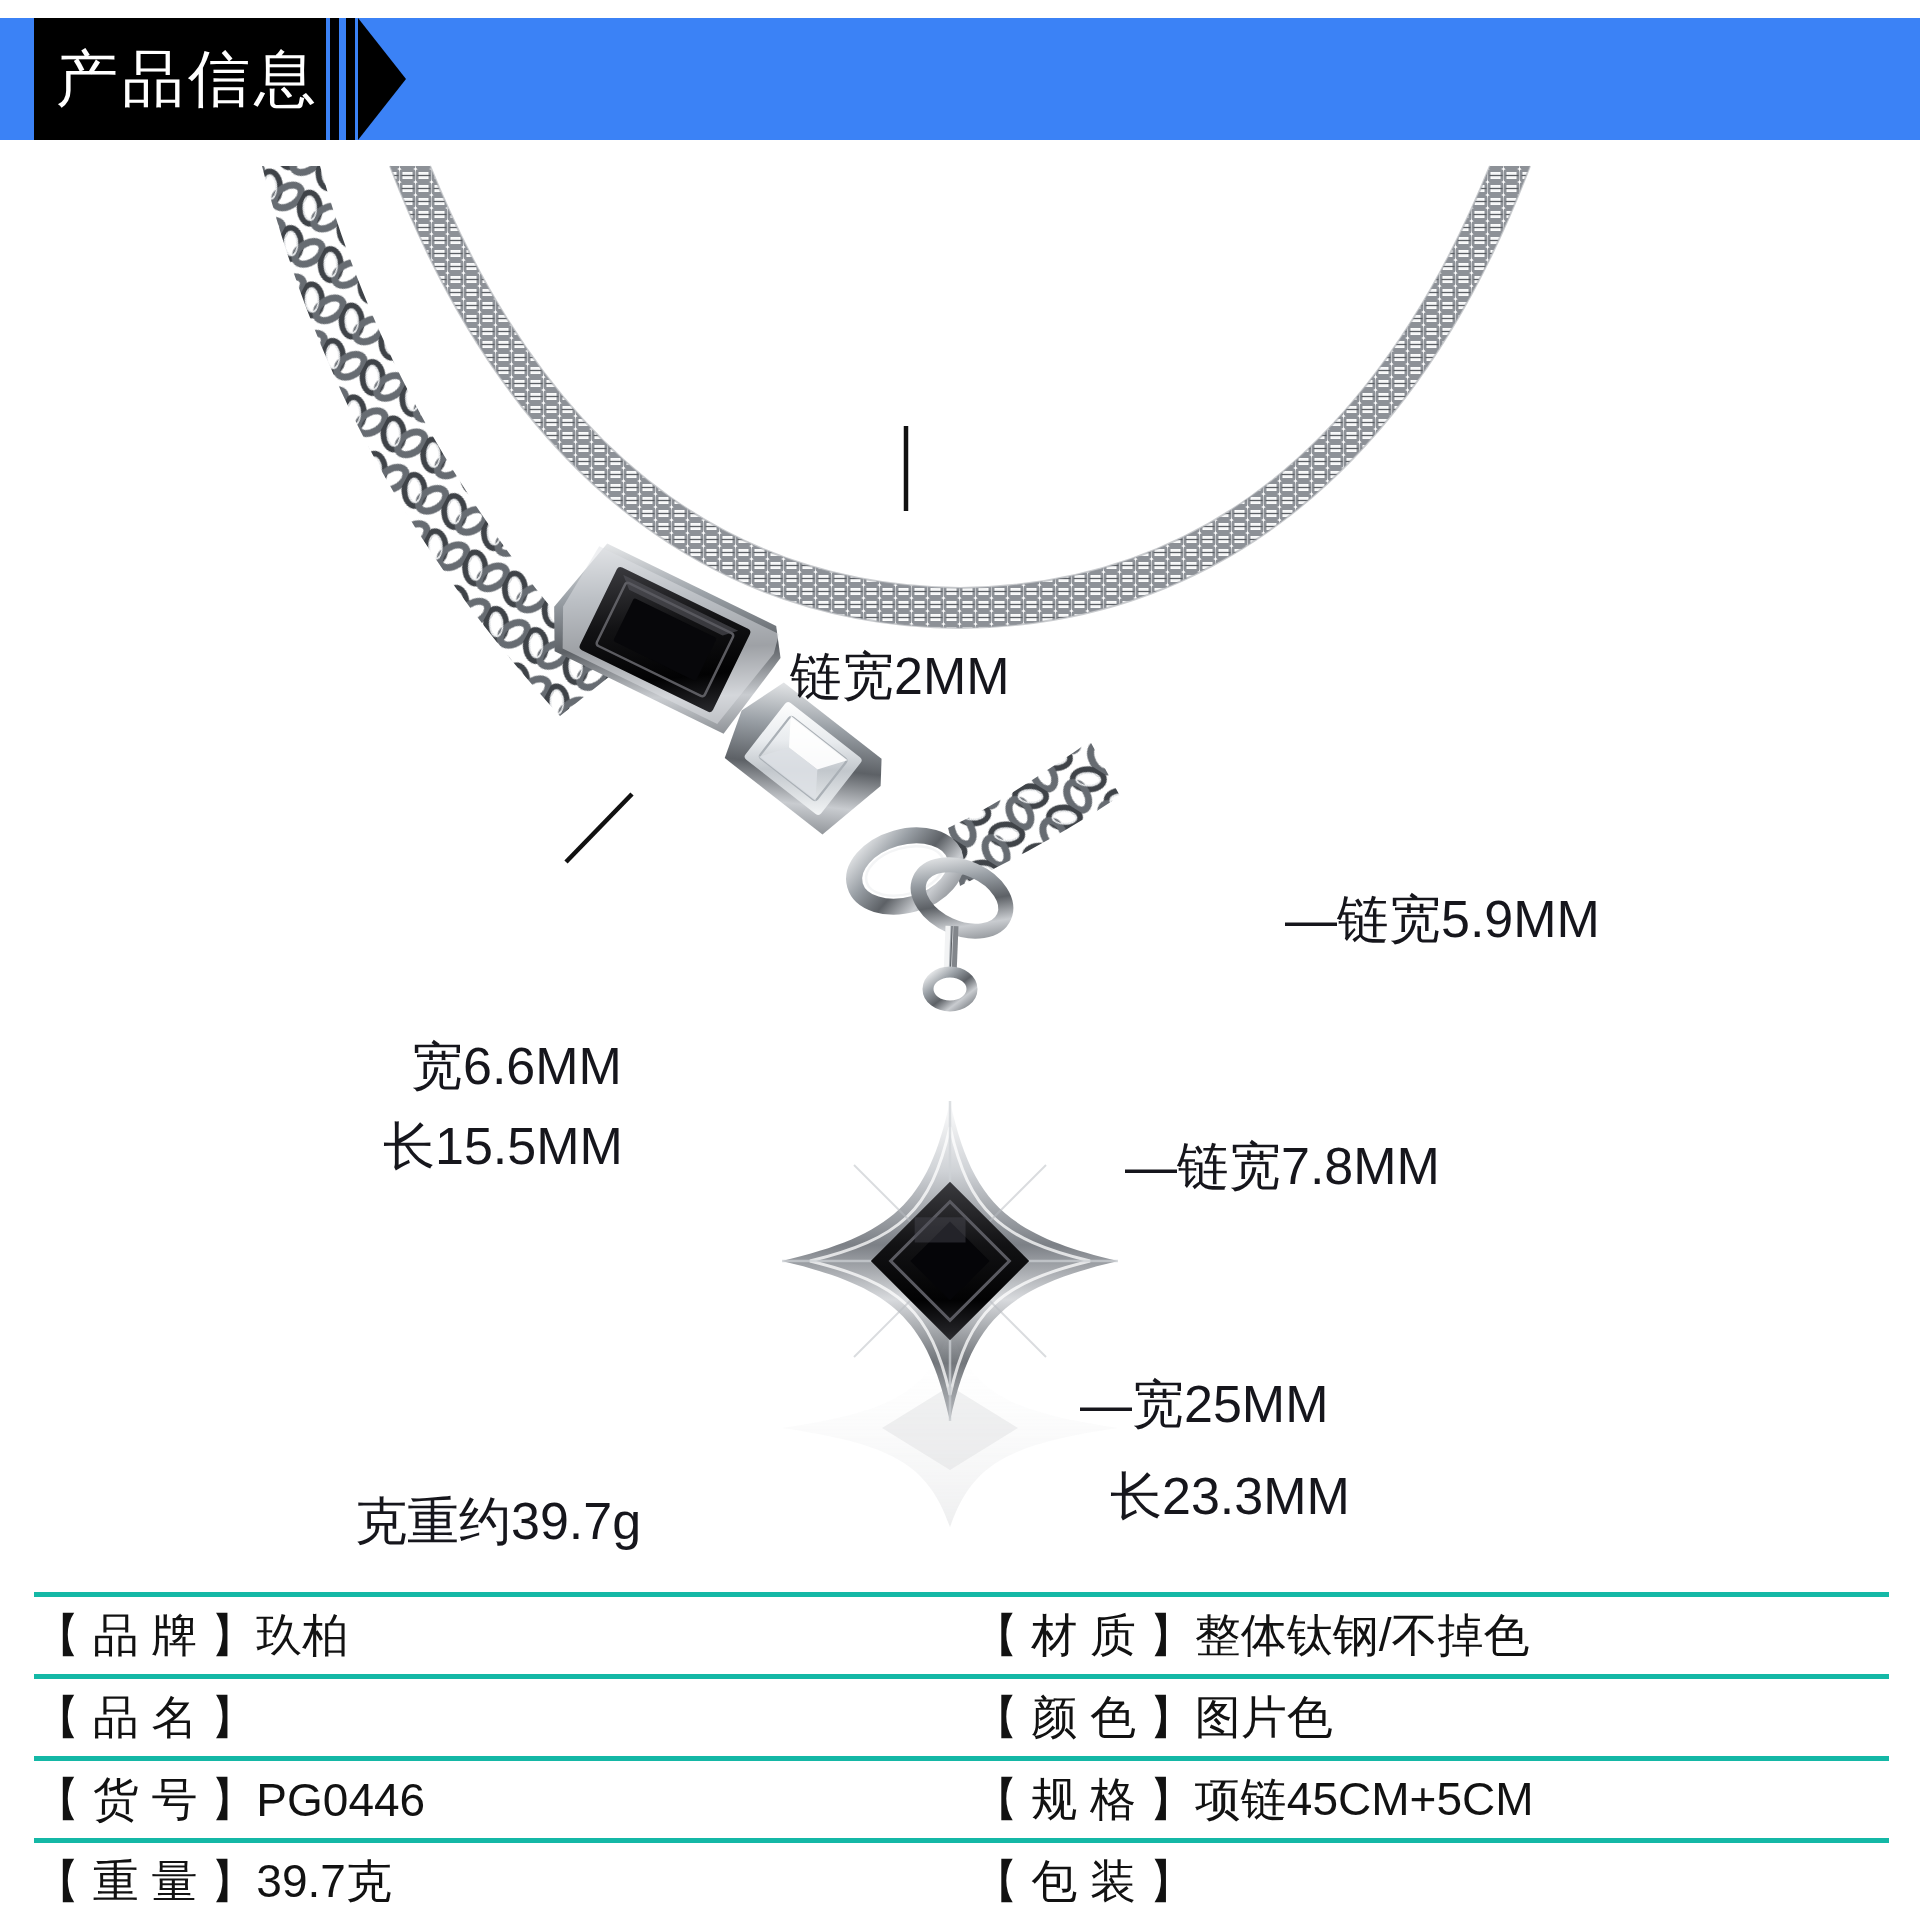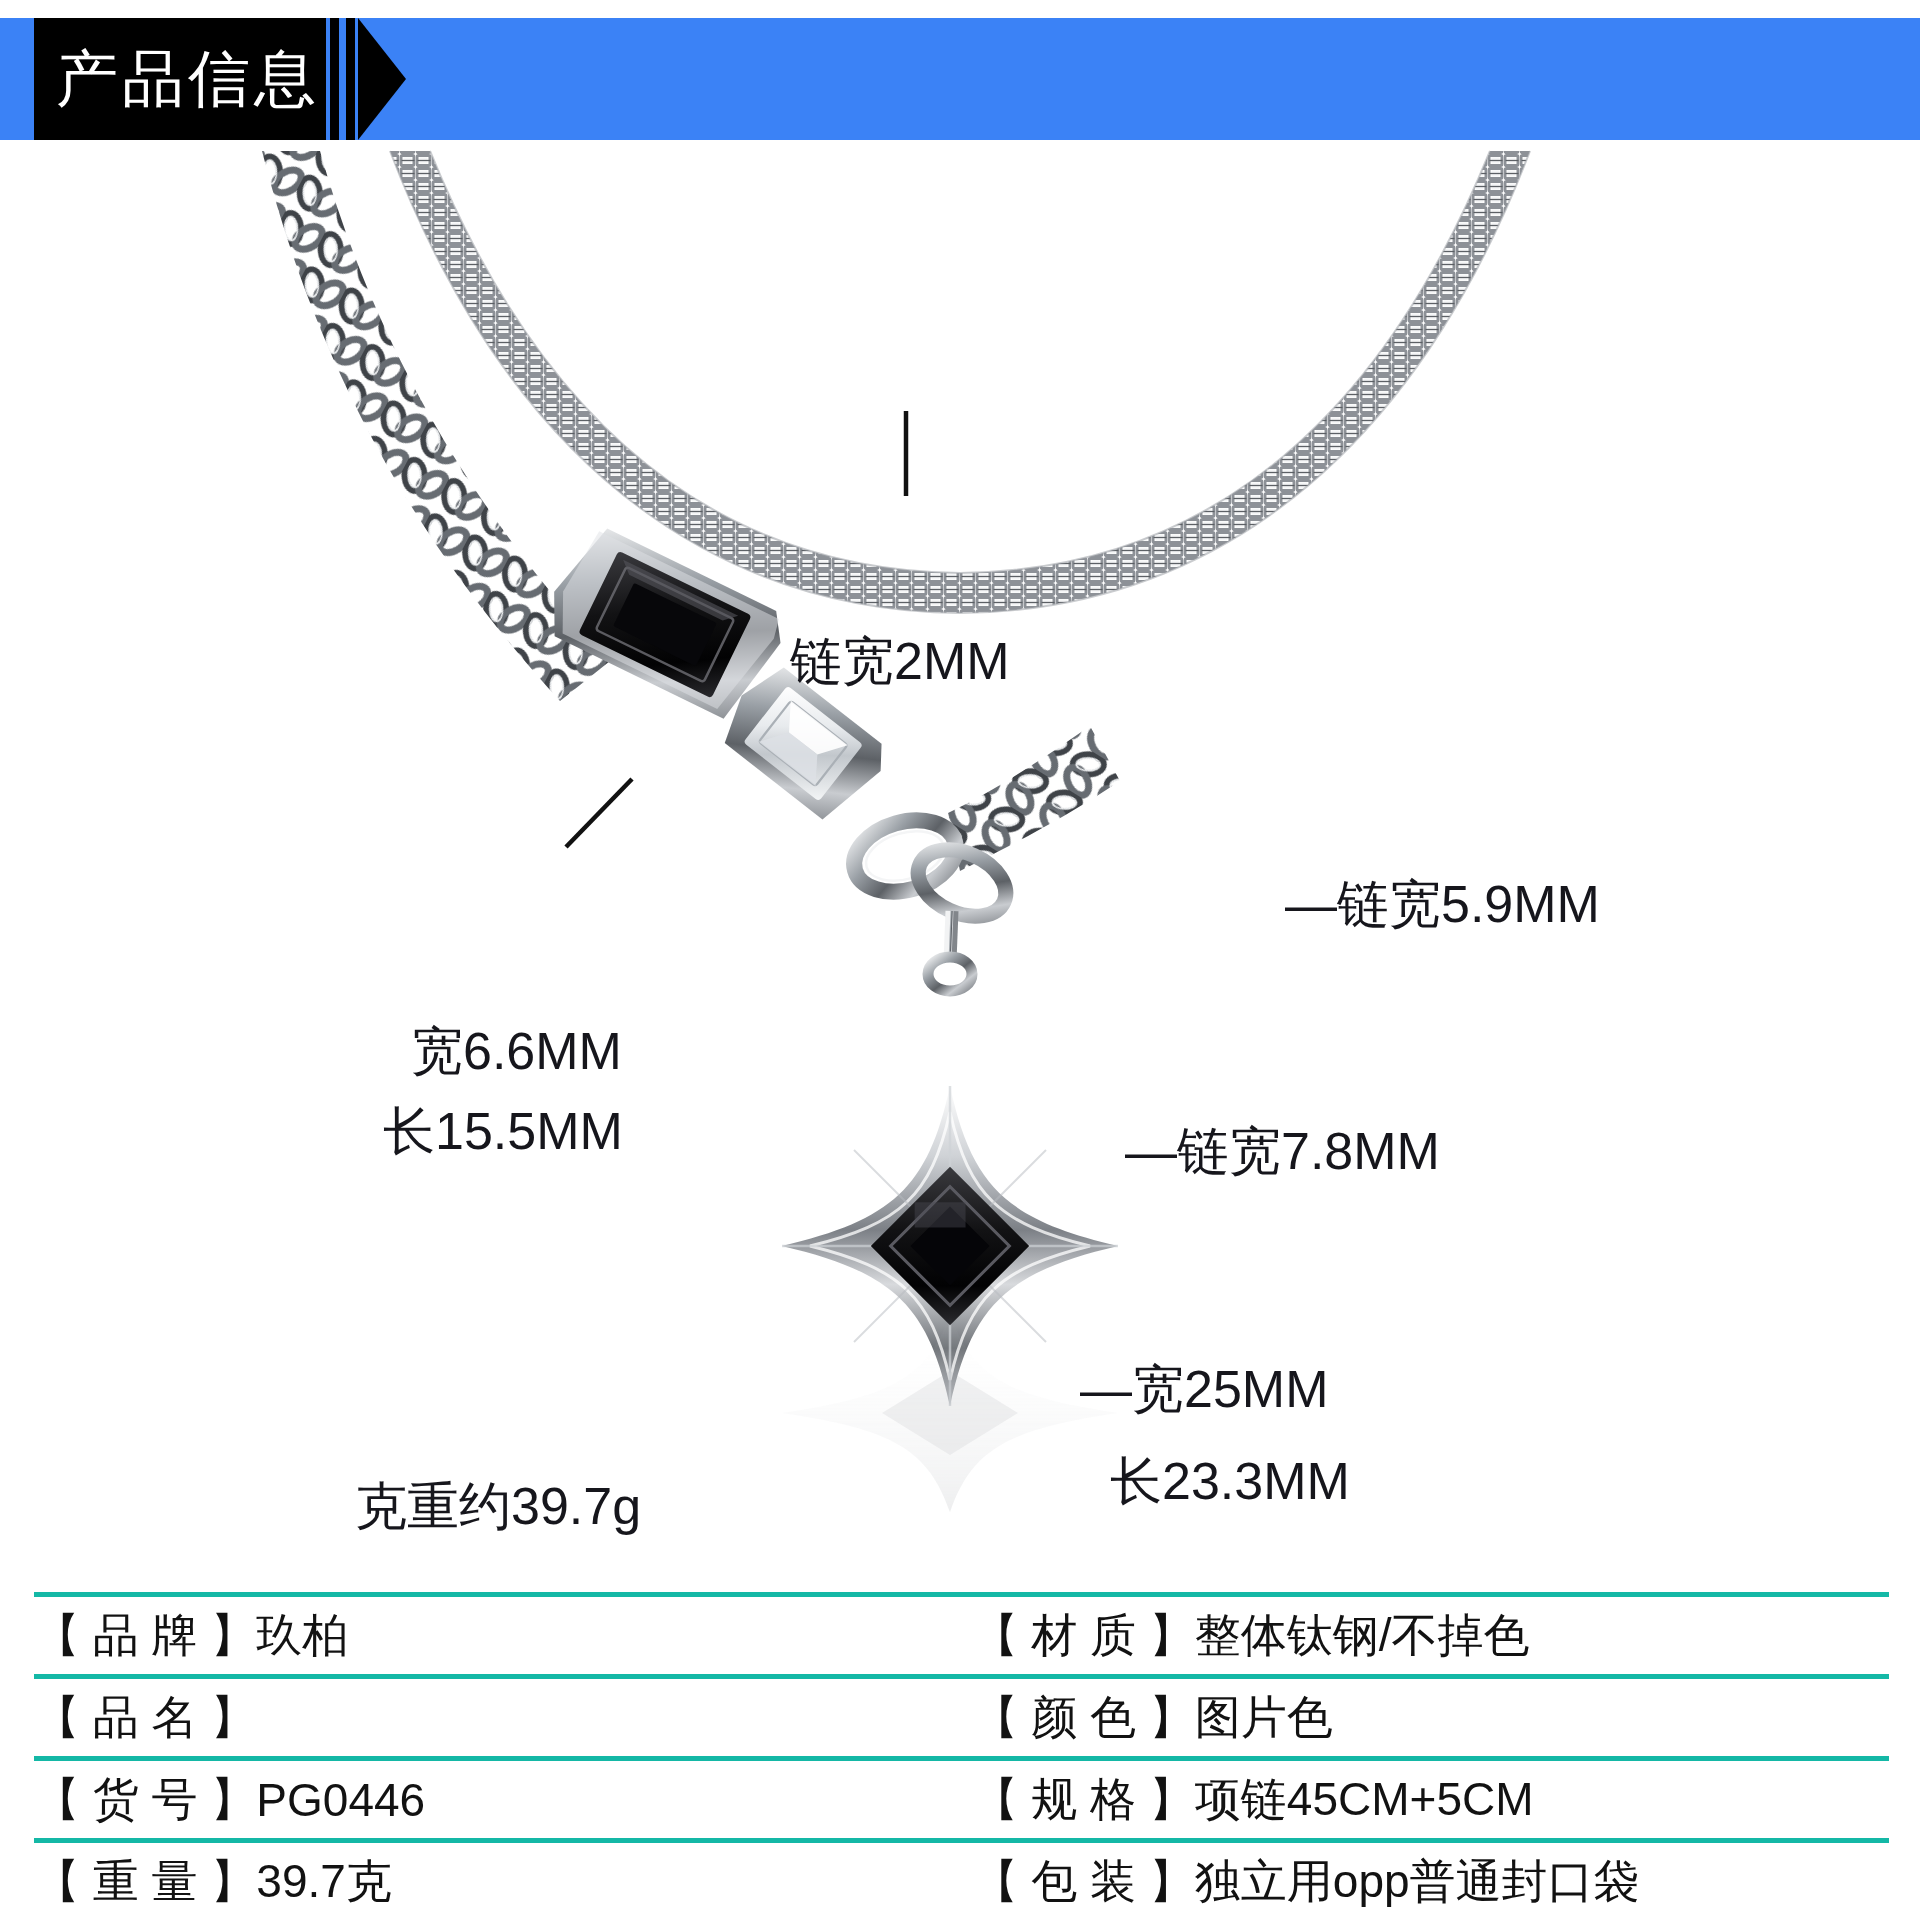--- a/index.html
+++ b/index.html
@@ -31,21 +31,21 @@
   .stripe.s2{left:346px;}
   .arrow-tri{
     position:absolute;left:358px;top:0;width:0;height:0;
     border-top:61px solid transparent;
     border-bottom:61px solid transparent;
     border-left:48px solid #000000;
   }
 
   
   .stage{
-    position:absolute;left:0;top:141px;width:1920px;height:1420px;
+    position:absolute;left:0;top:156px;width:1920px;height:1420px;
     background:#ffffff;overflow:hidden;
   }
   .stage svg{position:absolute;left:0;top:0;}
 
   
   .callout{
     position:absolute;color:#16161c;white-space:nowrap;
     font-family:"Liberation Sans","DejaVu Sans",sans-serif;
     font-size:52px;line-height:1.18;
   }
@@ -285,17 +285,16 @@
     </div>
   </div>
 
   <div class="spec-row">
     <div class="spec-cell">
       <span class="spec-key">【 重  量 】</span>
       <span class="spec-val">39.7克</span>
     </div>
     <div class="spec-cell right">
       <span class="spec-key">【 包  装 】</span>
-      <span class="spec-val">独立用opp普通封口袋</span>
     </div>
   </div>
 
 </div>
 
 </body></html>

